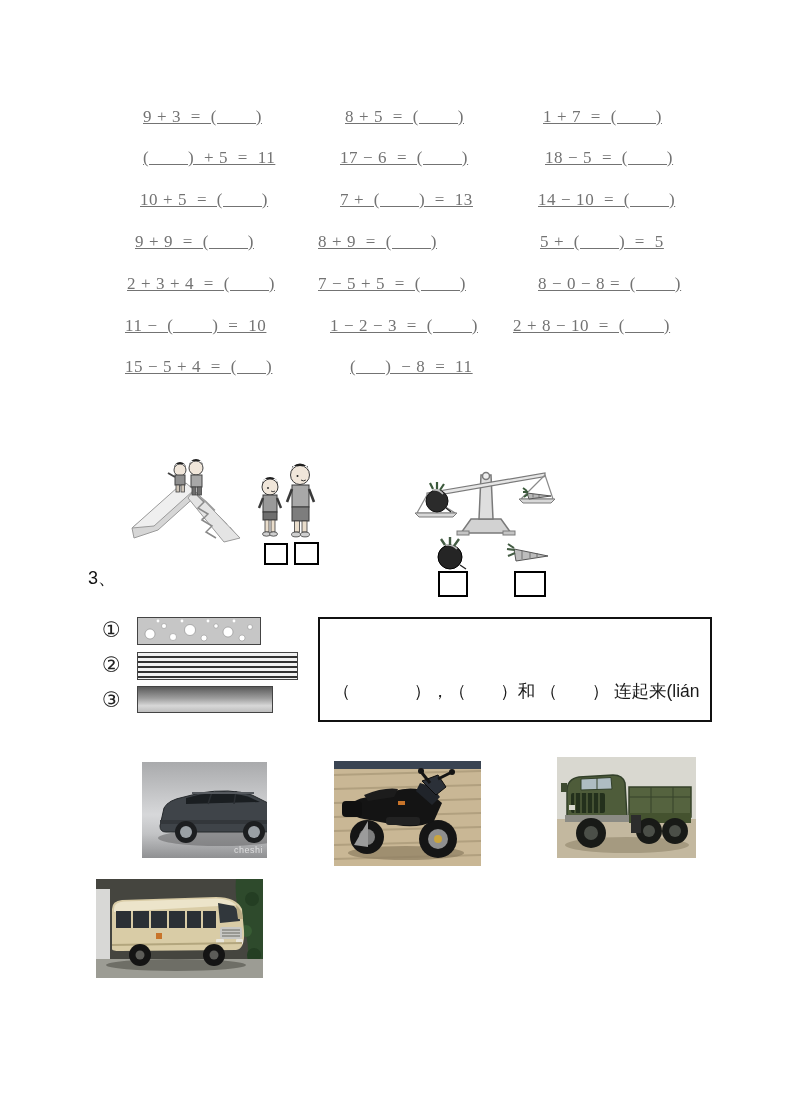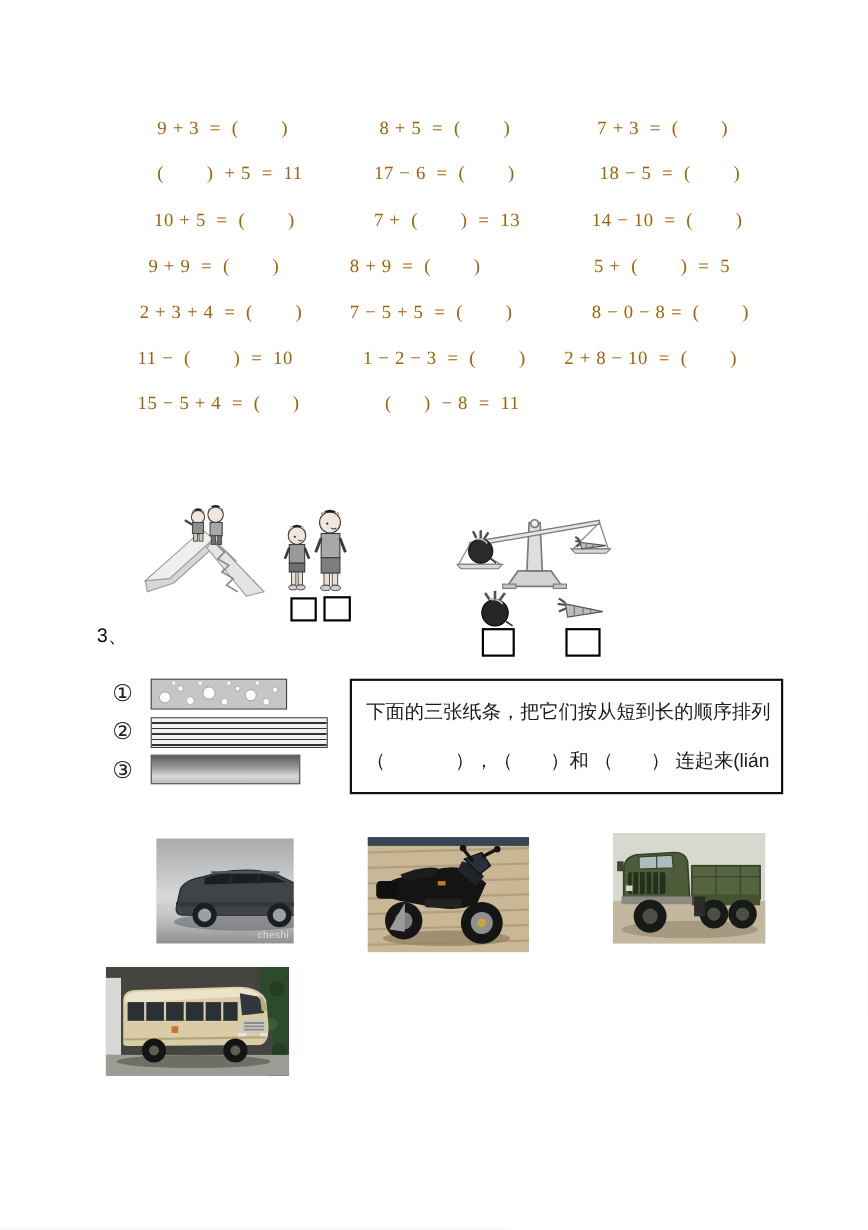--- a/index.html
+++ b/index.html
@@ -6,21 +6,21 @@
   html,body { background:#e8e8e8; }
   .page {
     position:relative; width:789px; height:1118px; background:#ffffff;
     margin:0 auto; overflow:hidden;
     font-family:"Liberation Sans", sans-serif; color:#1a1a1a;
   }
   
   .eq-cell {
     position:absolute; white-space:pre;
     font-family:"Liberation Serif", serif;
-    font-size:17px; letter-spacing:0.6px; color:#a16207;
+    font-size:17px; letter-spacing:0.6px; color:#737373;text-decoration:underline;
   }
   
   .sec-heading {
     position:absolute; font-size:18px; color:#111; letter-spacing:0.5px;
     white-space:pre;
   }
   .instr-line {
     position:absolute; font-size:18.5px; color:#111; white-space:pre; letter-spacing:0.2px;
   }
   .item-label { position:absolute; font-size:18px; color:#111; }
@@ -57,21 +57,21 @@
   .illus { position:absolute; }
 </style>
 </head>
 <body>
 
 <div class="page">
 
   <div>
     <span class="eq-cell" style="left:143px; top:107px;">9 + 3  =  (        )</span>
     <span class="eq-cell" style="left:345px; top:107px;">8 + 5  =  (        )</span>
-    <span class="eq-cell" style="left:543px; top:107px;">7 + 3  =  (        )</span>
+    <span class="eq-cell" style="left:543px; top:107px;">1 + 7  =  (        )</span>
 
     <span class="eq-cell" style="left:143px; top:148px;">(        )  + 5  =  11</span>
     <span class="eq-cell" style="left:340px; top:148px;">17 − 6  =  (        )</span>
     <span class="eq-cell" style="left:545px; top:148px;">18 − 5  =  (        )</span>
 
     <span class="eq-cell" style="left:140px; top:190px;">10 + 5  =  (        )</span>
     <span class="eq-cell" style="left:340px; top:190px;">7 +  (        )  =  13</span>
     <span class="eq-cell" style="left:538px; top:190px;">14 − 10  =  (        )</span>
 
     <span class="eq-cell" style="left:135px; top:232px;">9 + 9  =  (        )</span>
@@ -212,21 +212,20 @@
       <circle cx="70" cy="3" r="1.4" fill="#fff"></circle>
         <circle cx="96" cy="3" r="1.4" fill="#fff"></circle>
     </svg>
   </div>
 
   <div class="strip strip-lines" style="left:137px; top:652px; width:161px; height:28px;"></div>
 
   <div class="strip strip-gradient" style="left:137px; top:686px; width:136px; height:27px;"></div>
 
   <div class="order-box" style="left:318px; top:617px; width:394px; height:105px;">
-    <div class="l1">下面的三张纸条，把它们按从短到长的顺序排列</div>
     <div class="l2">（             ），（       ）和 （       ） 连起来(lián</div>
   </div>
 
 
   <div class="photo" style="left:113px; top:762px; width:154px; height:96px;padding-left:29px;">
     <svg width="154" height="96" viewBox="0 0 154 96">
       <defs>
         <linearGradient id="suvbg" x1="0" y1="0" x2="0" y2="1">
           <stop offset="0" stop-color="#a9aaac"></stop>
             <stop offset="0.55" stop-color="#d7d8da"></stop>

